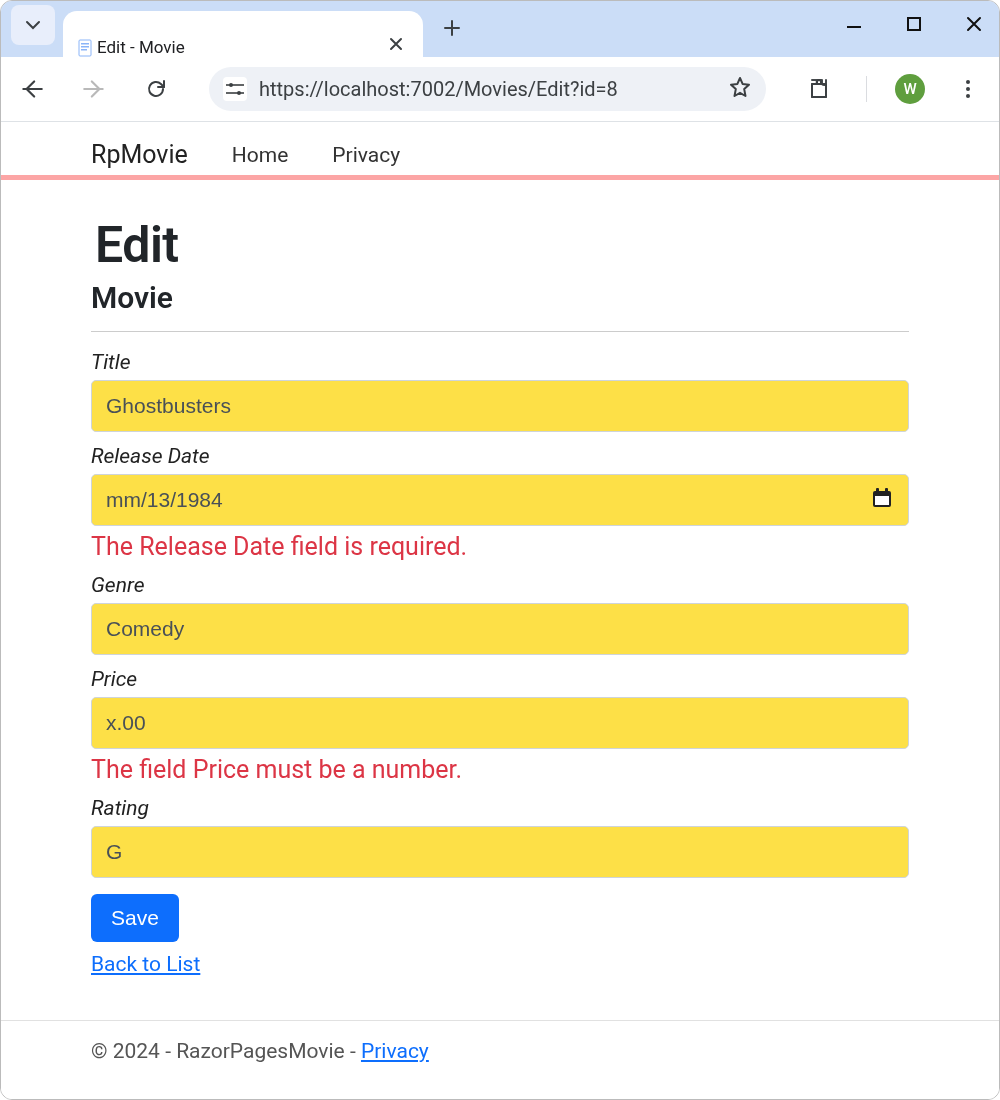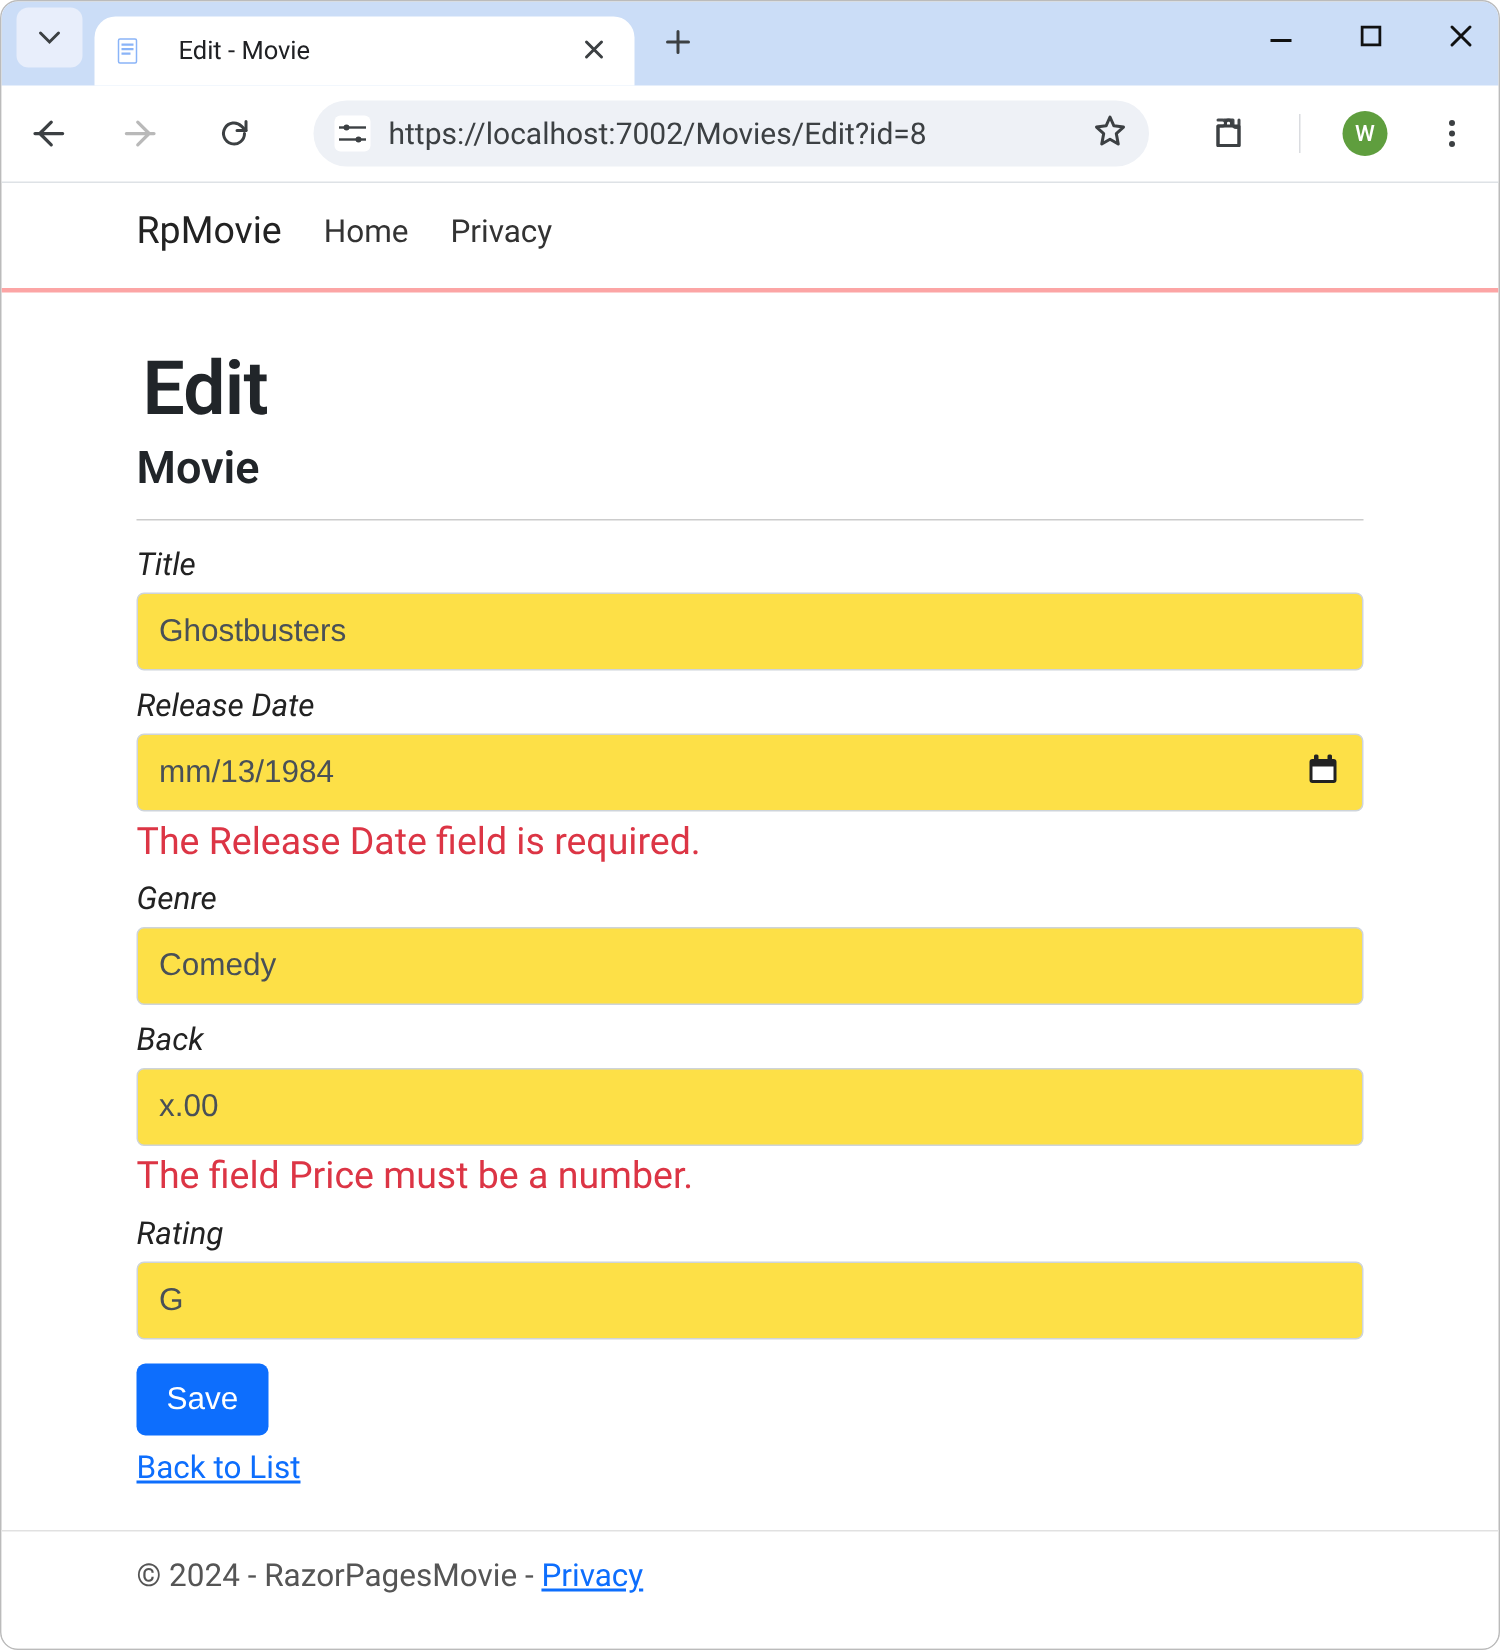--- a/index.html
+++ b/index.html
@@ -34,23 +34,23 @@
       margin: 0 8px 8px 2px;
       align-self: center;
     }
     .tab {
       background: #fff;
       height: 46px;
       min-width: 360px;
       border-top-left-radius: 14px;
       border-top-right-radius: 14px;
       display: flex;
-      align-items: center;
+      align-items: flex-end;
       padding: 0 14px;
-      gap: 24px;
+      gap: 2px;
       position: relative;
       margin-top: 10px;
     }
     .tab-favicon {
       width: 18px; height: 18px;
       display: inline-flex; align-items: center; justify-content: center;
     }
     .tab-title { font-size: 17px; color: #202124; flex: 1; white-space: nowrap; overflow: hidden; text-overflow: ellipsis;}
     .tab-close { font-size: 18px; color: #3c4043; padding: 2px 6px; }
     .new-tab { font-size: 24px; color: #3c4043; padding: 0 20px; align-self: center; }
@@ -88,23 +88,23 @@
     }
     .omnibox-url { flex: 1; }
     .star-icon svg, .ext-icon svg { width: 24px; height: 24px; }
     .avatar { width: 30px; height: 30px; background: #5f9e3e; color: #fff; border-radius: 50%; display:flex;align-items:center;justify-content:center; font-size: 15px; font-weight: 500;}
 
     
     .page-divider { border-bottom: 1px solid #dee2e6; }
     .navbar {
       display: flex;
       align-items: center;
-      padding: 18px 90px 23px;
-      gap: 28px;
-      border-bottom: 3px solid #fca5a5;
+      padding: 18px 90px 6px;
+      gap: 44px;
+      border-bottom: 5px solid #fca5a5;
     }
     .brand { font-size: 25px; color: #222; }
     .nav-link { font-size: 21px; color: #333; text-decoration: none; }
 
     
     .container { padding: 10px 90px 0; }
     h1 { font-size: 50px; margin: 26px 4px 6px; font-weight: 600; letter-spacing: -0.5px;}
     h4 { font-size: 30px; margin: 6px 0 16px; font-weight: 600;}
     hr { border: none; border-top: 1px solid #ccc; margin: 10px 0 18px;}
 
@@ -287,21 +287,21 @@
     </div>
     <div class="validation">The Release Date field is required.</div>
   </div>
 
   <div class="form-group">
     <label class="form-label">Genre</label>
     <input class="form-control" type="text" value="Comedy" style="">
   </div>
 
   <div class="form-group">
-    <label class="form-label">Back</label>
+    <label class="form-label">Price</label>
     <input class="form-control" type="text" value="x.00" style="">
     <div class="validation">The field Price must be a number.</div>
   </div>
 
   <div class="form-group">
     <label class="form-label">Rating</label>
     <input class="form-control" type="text" value="G" style="">
   </div>
 
   <button class="btn-primary">Save</button>

